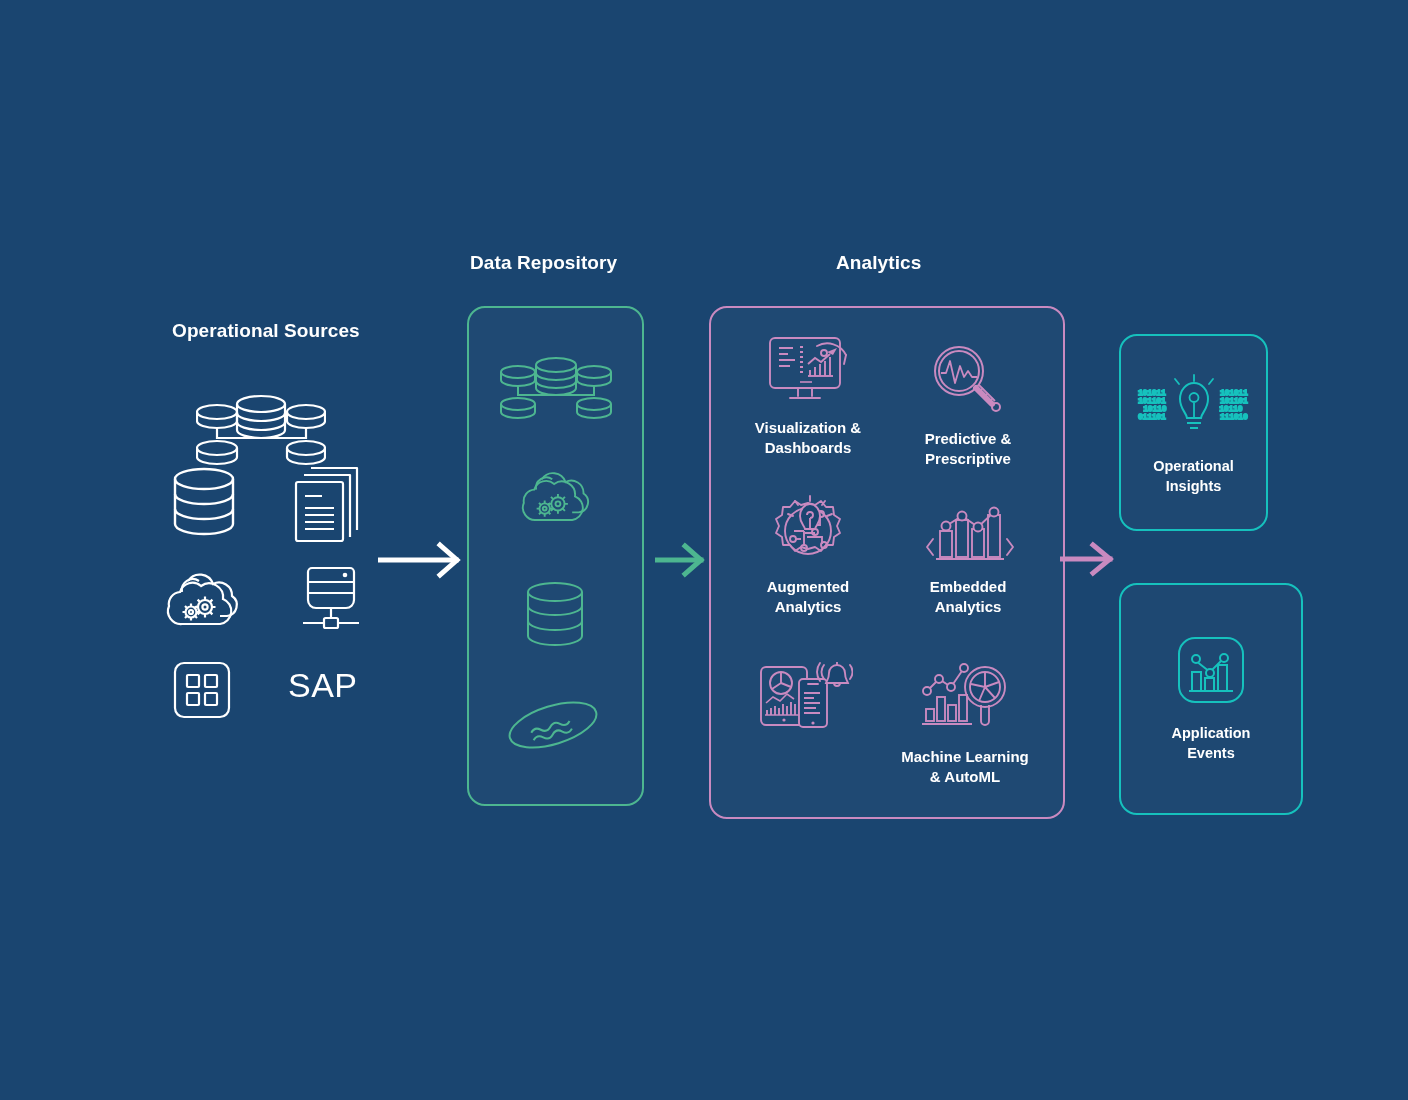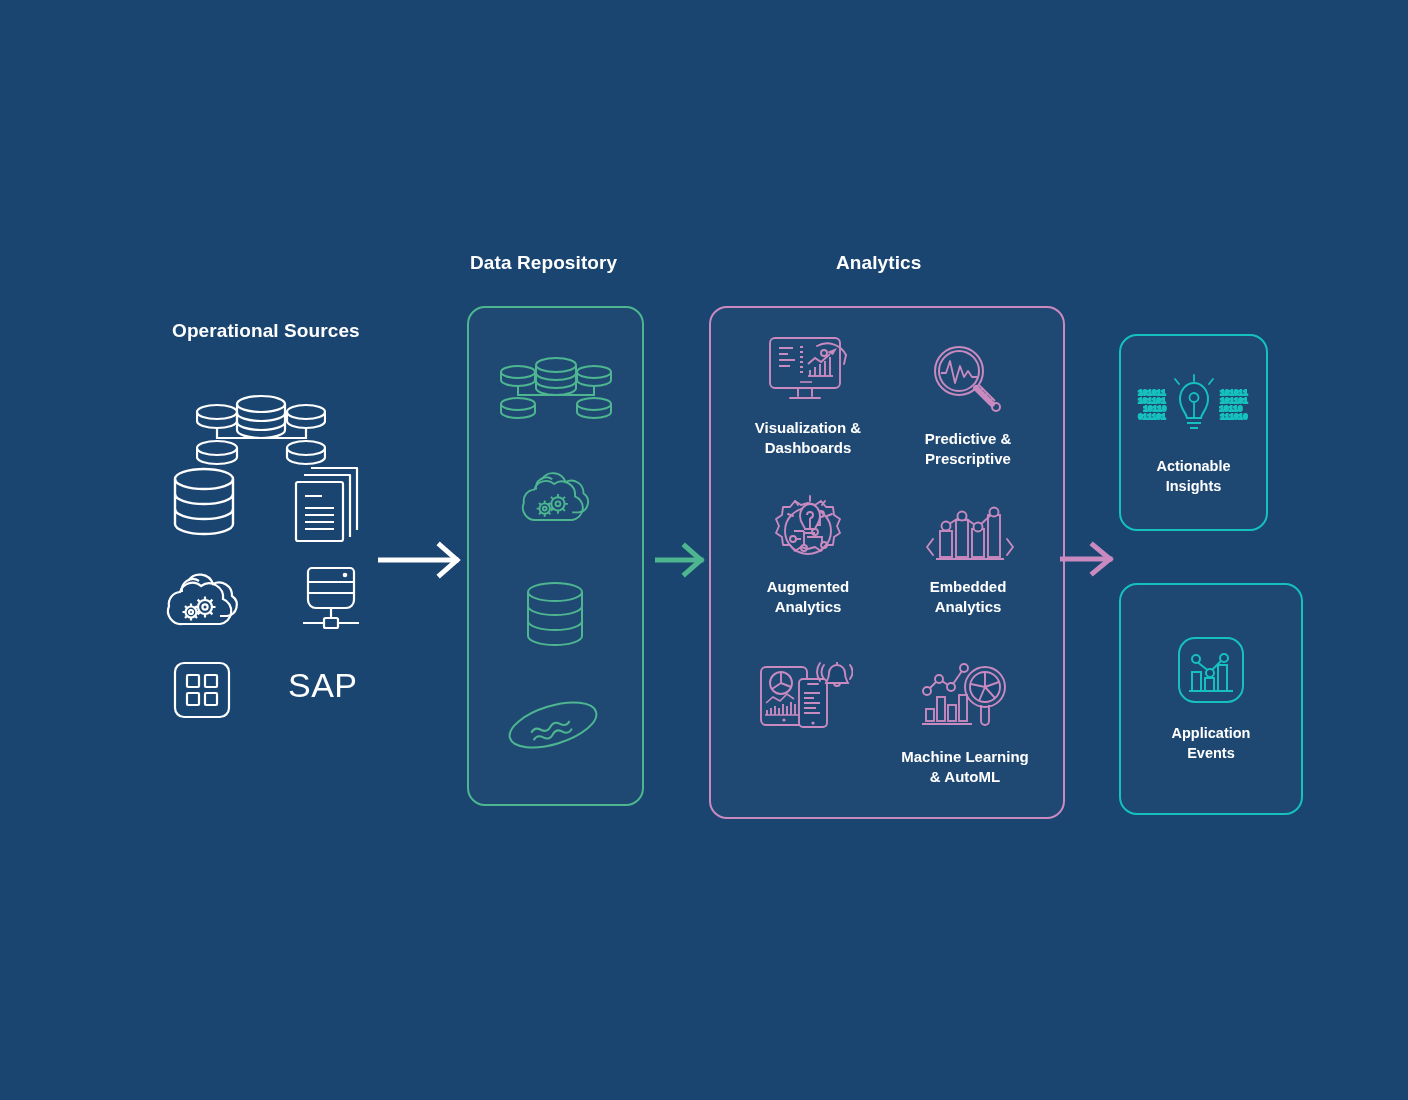--- a/index.html
+++ b/index.html
@@ -458,21 +458,21 @@
           <text class="bin-text" x="17" y="26" text-anchor="middle">101011</text>
           <text class="bin-text" x="17" y="34" text-anchor="middle">101101</text>
           <text class="bin-text" x="20" y="42" text-anchor="middle">10110</text>
           <text class="bin-text" x="17" y="50" text-anchor="middle">011101</text>
           <text class="bin-text" x="99" y="26" text-anchor="middle">101011</text>
           <text class="bin-text" x="99" y="34" text-anchor="middle">101101</text>
           <text class="bin-text" x="96" y="42" text-anchor="middle">10110</text>
           <text class="bin-text" x="99" y="50" text-anchor="middle">111010</text>
         </svg>
       </div>
-      <div class="outcome-label">Actionable
+      <div class="outcome-label">Operational
 Insights</div>
     </div>
   </div>
 
   <div class="abs panel" id="panel-appevents">
     <div class="outcome-inner">
       <div>
         <svg width="72" height="72" viewBox="0 0 72 72" fill="none" stroke="#16c1bd" stroke-width="2">
           <rect x="4" y="4" width="64" height="64" rx="16"></rect>
           <rect x="17" y="38" width="9" height="19"></rect>

